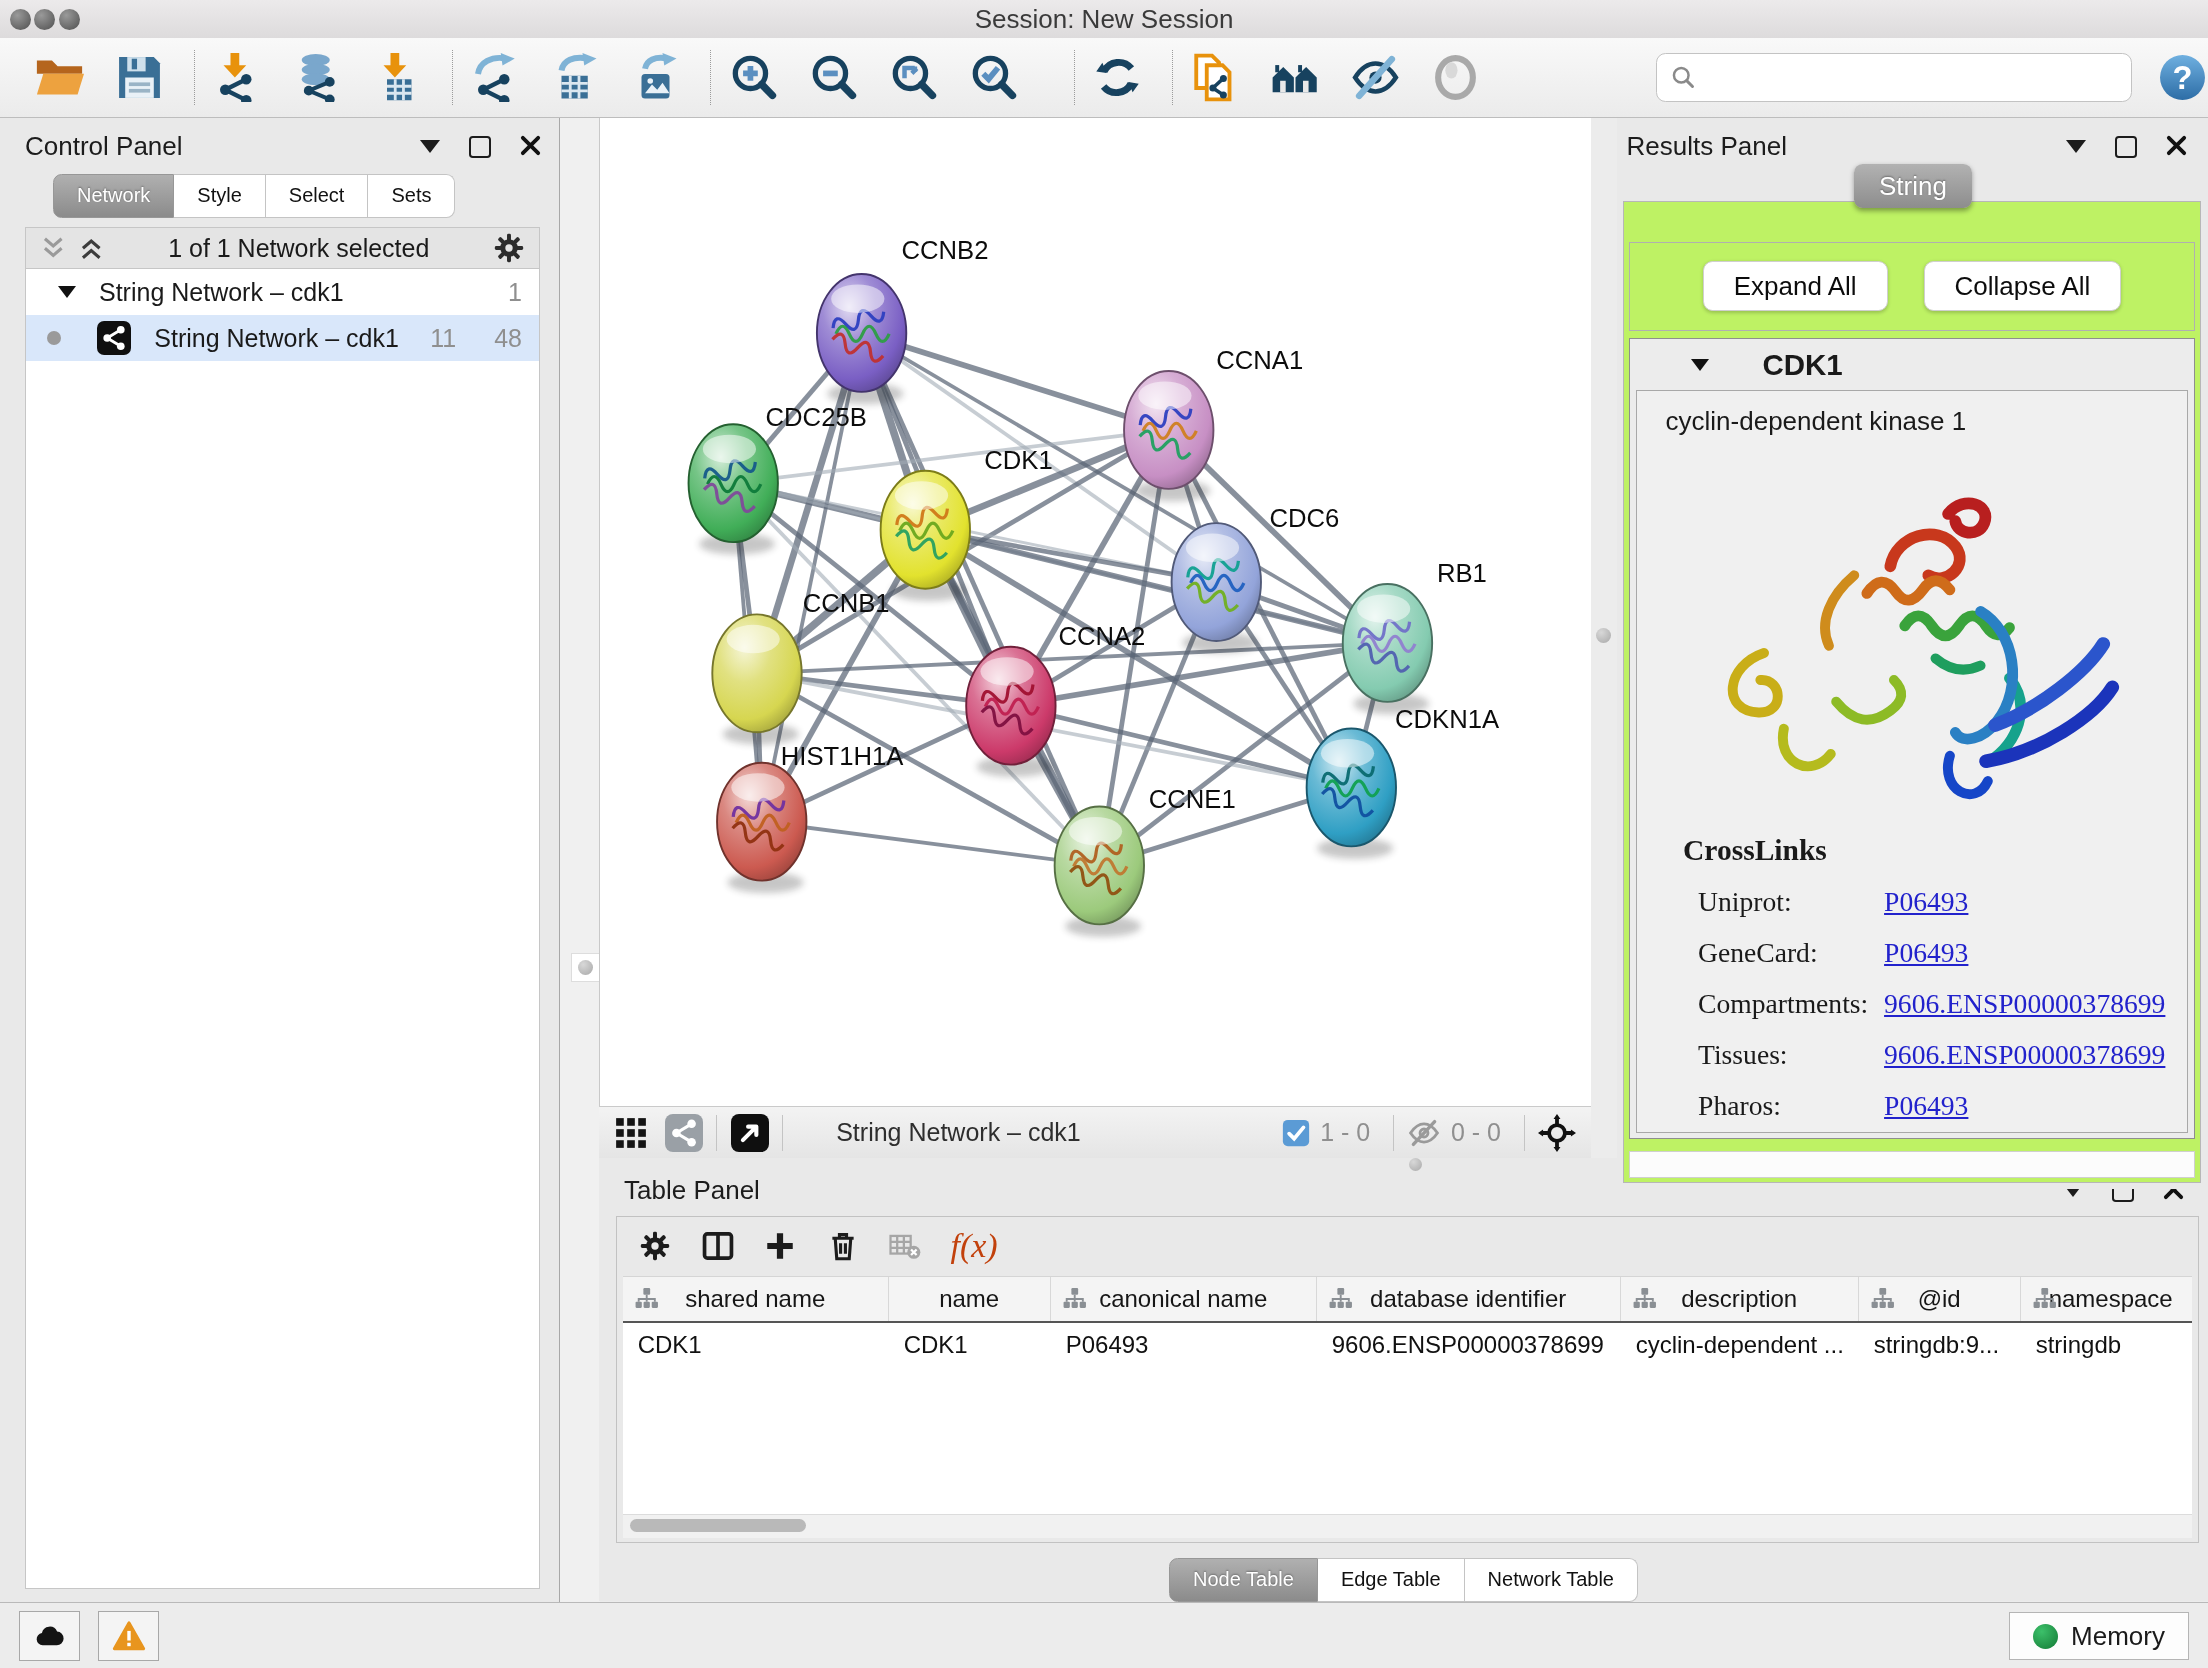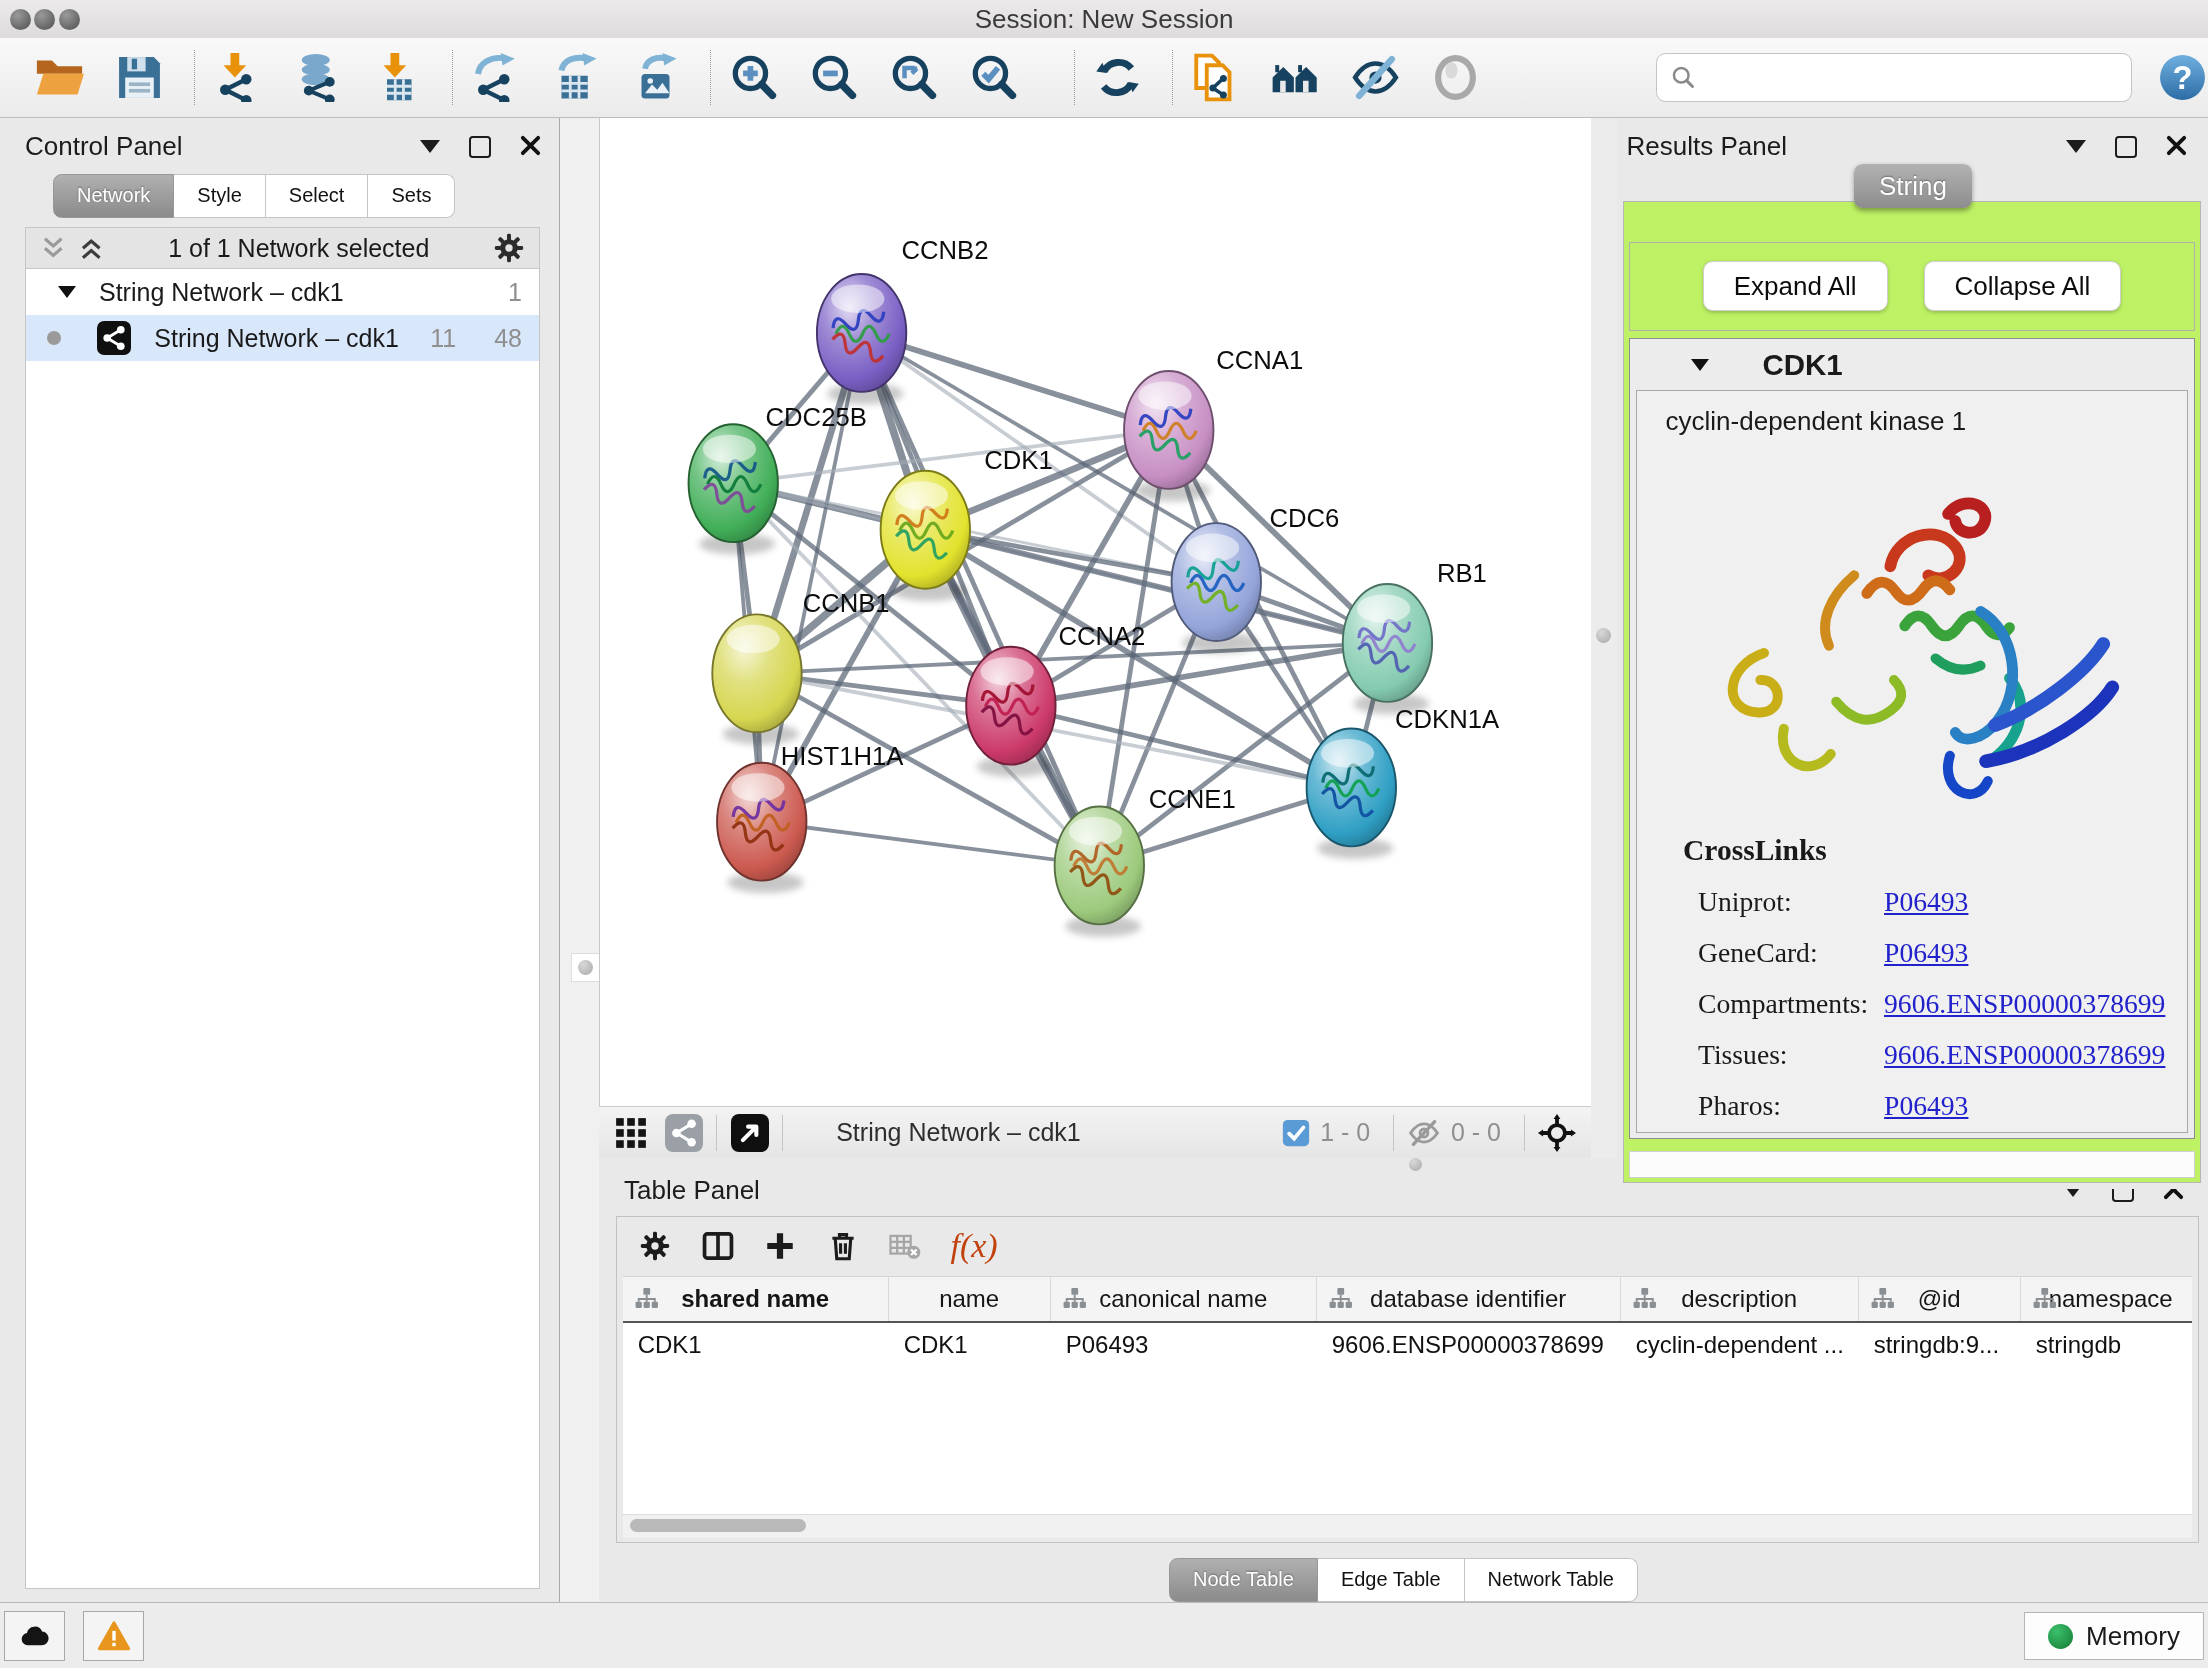--- a/index.html
+++ b/index.html
@@ -108,21 +108,21 @@
   .rp-entry-body{margin:0 5.7px 5.7px 5.7px;border:1.9px solid #a8a8a8;background:#f0f0f0;flex:1;overflow:hidden;}
   .rp-desc{padding:15px 0 0 28.5px;font-size:26px;}
   .xl-title{margin:15px 0 0 46px;font-family:"Liberation Serif",serif;font-weight:bold;font-size:29.5px;}
   .xl-row{display:flex;margin:19px 0 0 61px;font-family:"Liberation Serif",serif;font-size:27.6px;}
   .xl-row .l{width:186px;flex:none;}
   .xl-row .v{color:#2222cc;text-decoration:underline;}
   .rp-strip{margin:11.4px 5.7px 7.6px 5.7px;height:25px;background:#fcfcfc;border:1.9px solid #cfcfcf;flex:none;}
 
   
   #statusbar{left:0;top:1602px;width:2208px;height:67px;background:#ececec;border-top:1.9px solid #b9b9b9;
-             display:flex;align-items:center;padding:0 4px;box-sizing:border-box;gap:18px;}
+             display:flex;align-items:center;padding:0 19px;box-sizing:border-box;gap:18px;}
   .sbtn{width:59px;height:48px;border:1.9px solid #a8a8a8;background:#f4f4f4;display:flex;align-items:center;justify-content:center;}
   .sbtn svg{width:34px;height:34px;}
   #memory-btn{margin-left:auto;height:46px;padding:0 23px;background:#fdfdfd;border:1.9px solid #b5b5b5;
               display:flex;align-items:center;gap:13.3px;font-size:26px;}
   .mem-dot{width:25px;height:25px;border-radius:50%;background:radial-gradient(circle at 35% 30%,#3cc06a,#137a35);}
 </style>
 </head>
 <body>
 
 <div class="app">
@@ -710,21 +710,21 @@
               <rect x="2" y="4" width="16" height="14"></rect>
           <path d="M2 8.7h16M2 13.4h16M7.3 4v14M12.6 4v14"></path>
             </g>
           <circle cx="20.5" cy="17" r="5.2" fill="#a6a6a6"></circle>
           <path d="M18.3 14.8l4.4 4.4M22.7 14.8l-4.4 4.4" stroke="#fff" stroke-width="1.8"></path>
           </svg>
         <span class="fx">f(x)</span>
       </div>
       <div class="tbl">
         <div class="tbl-header" id="tbl-header">
-            <div class="th" style="width: 266px; font-weight: bold;">
+            <div class="th" style="width: 266px;">
               <svg viewBox="0 0 24 24" class="hier-ic">
                 <g fill="#8a8f94">
                   <rect x="9" y="2" width="6.5" height="6.5" rx="1"></rect>
                   <rect x="1.5" y="15" width="6" height="6" rx="1"></rect>
                   <rect x="9.2" y="15" width="6" height="6" rx="1"></rect>
                   <rect x="17" y="15" width="6" height="6" rx="1"></rect>
                   <path d="M12.2 8.5v4M4.5 15v-2.5h15.5V15M12.2 12.5V15" stroke="#8a8f94" stroke-width="1.8" fill="none"></path>
                 </g>
               </svg>
               <span>shared name</span>

